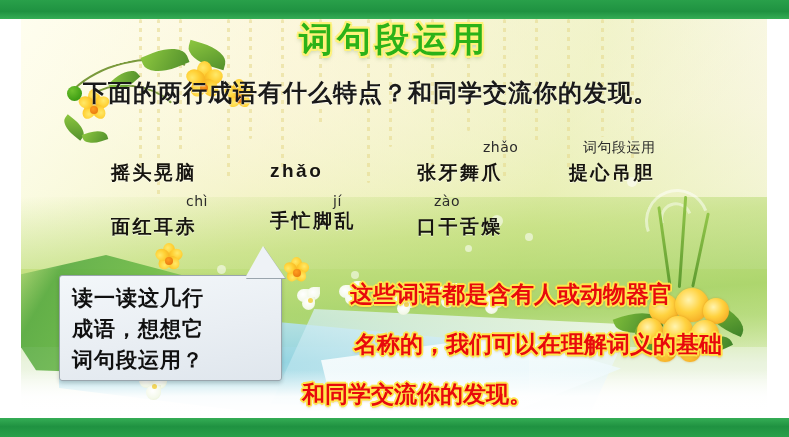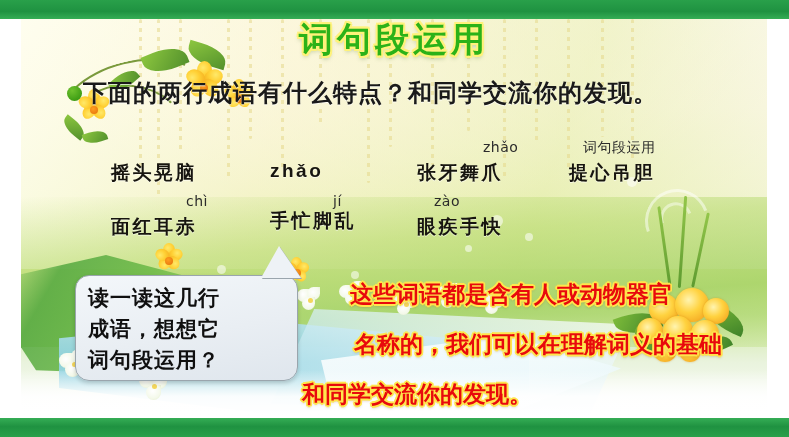--- a/index.html
+++ b/index.html
@@ -192,23 +192,23 @@
   }
   .pinyin{
     position:absolute;
     font-size:14px;color:#2b2b2b;letter-spacing:.5px;
     font-family:"DejaVu Sans","Liberation Sans",sans-serif;
     white-space:nowrap;
   }
 
   
   .bubble{
-    position:absolute;left:54px;top:256px;width:221px;height:104px;z-index:20;
+    position:absolute;left:38px;top:256px;width:221px;height:104px;z-index:20;
     background:linear-gradient(170deg,#f3f7fa 0%,#e9eef3 55%,#dfe6ed 100%);
-    border:1.6px solid #9aa5ad;border-radius:14px;
+    border:1.6px solid #9aa5ad;border-radius:3px;
     box-shadow:0 2px 4px rgba(0,0,0,.18);
   }
   .bubble-tail{
     position:absolute;left:185px;top:-30px;width:0;height:0;z-index:21;
     border-left:18px solid transparent;border-right:22px solid transparent;
     border-bottom:32px solid #eef2f6;
     filter:drop-shadow(1px 1px 0 #9aa5ad);
   }
   .bubble-text{
     position:absolute;left:12px;top:6px;right:10px;
@@ -418,21 +418,21 @@
         <span class="idiom-cell" style="left:548px;top:21px;">提心吊胆</span>
         <span class="idiom-cell" style="left:396px;top:21px;">张牙舞爪</span>
       </div>
 
       <div class="idiom-row">
         <span class="pinyin" style="left:165px;top:-1px;">chì</span>
         <span class="pinyin" style="left:312px;top:-1px;">jí</span>
         <span class="pinyin" style="left:413px;top:-1px;">zào</span>
         <span class="idiom-cell" style="left:90px;top:20px;">面红耳赤</span>
         <span class="idiom-cell" style="left:249px;top:14px;">手忙脚乱</span>
-        <span class="idiom-cell" style="left:396px;top:20px;">眼疾手快</span>
+        <span class="idiom-cell" style="left:396px;top:20px;">口干舌燥</span>
       </div>
 
     </div>
 
     <div class="bubble">
       <div class="bubble-tail"></div>
       <div class="bubble-text">
         <div>读一读这几行</div>
         <div>成语，想想它</div>
         <div>词句段运用？</div>

